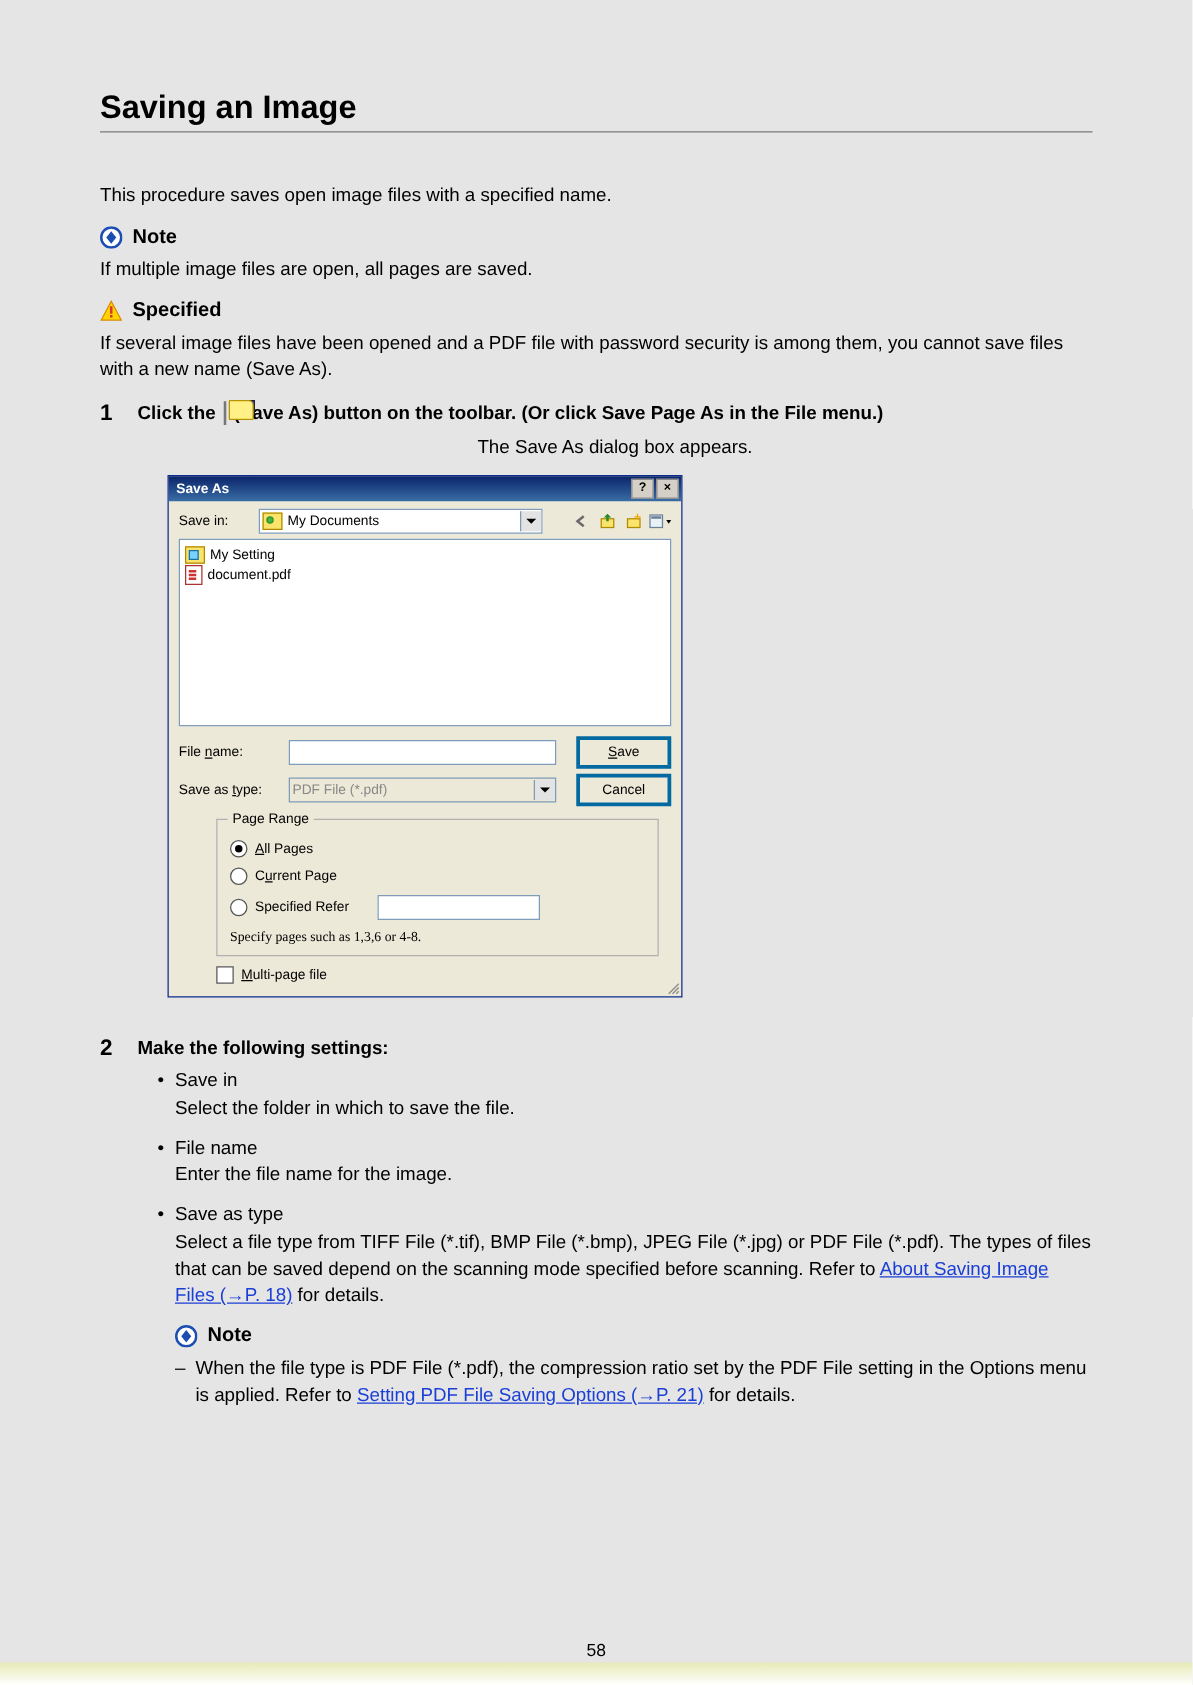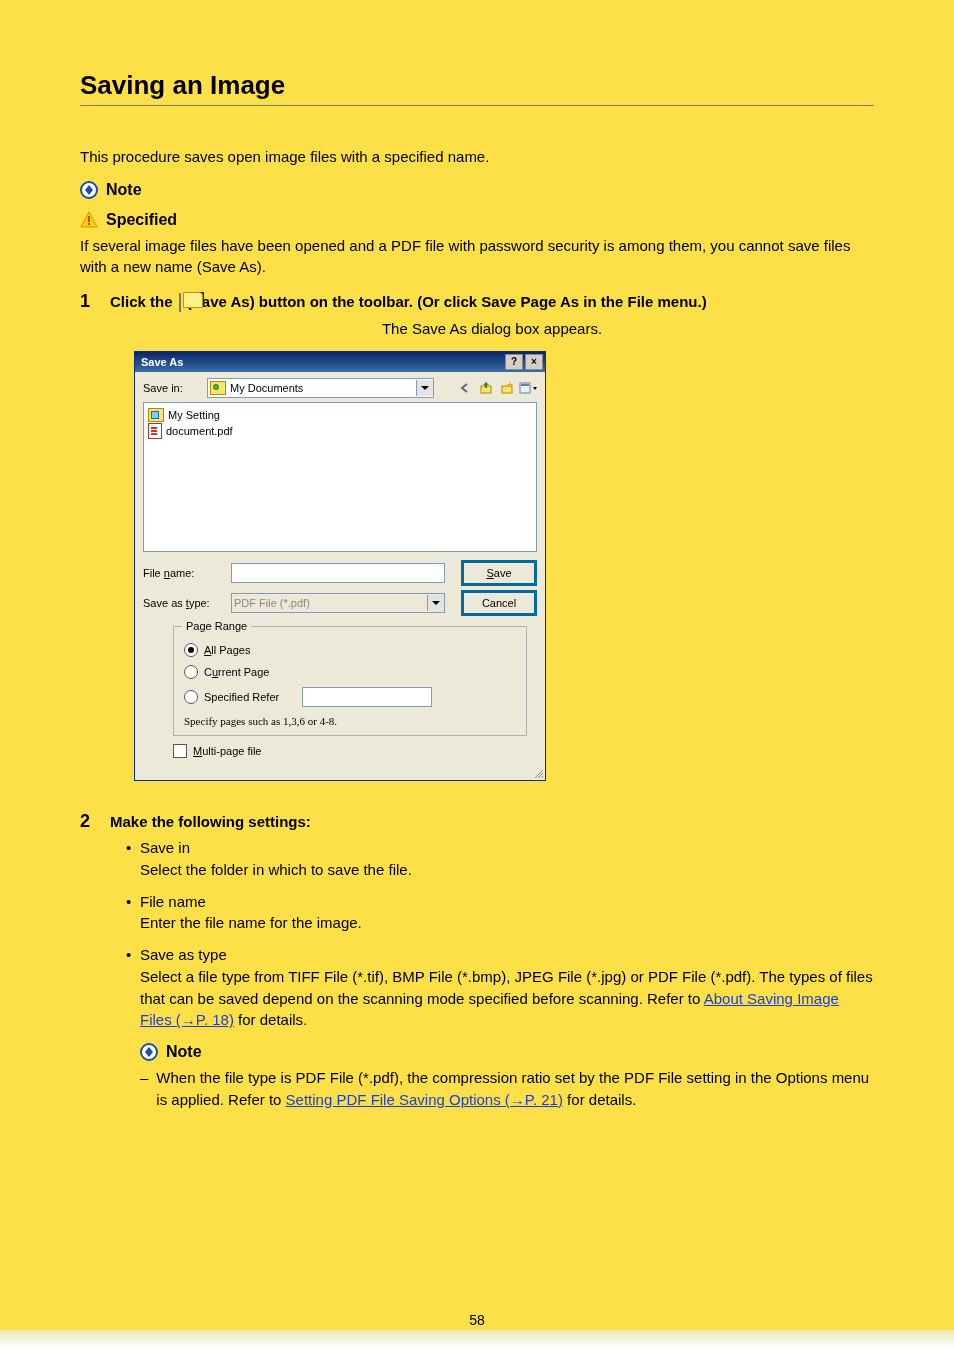--- a/index.html
+++ b/index.html
@@ -8,21 +8,21 @@
     background: #ffffff;
     font-family: Arial, Helvetica, sans-serif;
     color: #000000;
     width: 954px;
   }
   .page {
     width: 954px;
     min-height: 1348px;
     position: relative;
     box-sizing: border-box;
-    background: #fde047;
+    background: #e5e5e5;
   }
   .content {
     padding: 50px 80px 0 80px;
   }
   h1.title {
     font-size: 26px;
     font-weight: bold;
     margin: 20px 0 4px 0;
   }
   .rule {
@@ -287,21 +287,21 @@
     width:12px; height:12px; border:1px solid #555; background:#fff;
   }
   .hint {
     font-size: 11px;
     margin-top: 4px;
     font-family: Liberation Serif, serif;
   }
   .chk-row {
     display:flex; align-items:center; gap:6px;
     font-size:11px;
-    margin: 8px 0 12px 30px;
+    margin: 8px 0 0 30px;
   }
   .resize-handle {
     position: absolute;
     right: 1px;
     bottom: 1px;
     width: 12px;
     height: 12px;
   }
 
   ul.bullets {
@@ -374,20 +374,21 @@
 
   <div class="note-head">
     <span class="icon">
       <svg viewBox="0 0 18 18">
             <circle cx="9" cy="9" r="8" fill="#ffffff" stroke="#1b4db3" stroke-width="2"></circle>
             <polygon points="9,4 13,9 9,14 5,9" fill="#1b4db3"></polygon>
           </svg>
     </span>
     <span class="label">Note</span>
   </div>
+  <p class="body">If multiple image files are open, all pages are saved.</p>
 
   <div class="important-head">
     <span class="icon">
       <svg viewBox="0 0 18 18">
             <polygon points="9,1 17,16 1,16" fill="#ffd400" stroke="#d98b00" stroke-width="1"></polygon>
             <rect x="8" y="5" width="2" height="6" fill="#d33"></rect>
             <rect x="8" y="12" width="2" height="2" fill="#d33"></rect>
           </svg>
     </span>
     <span class="label">Specified</span>

